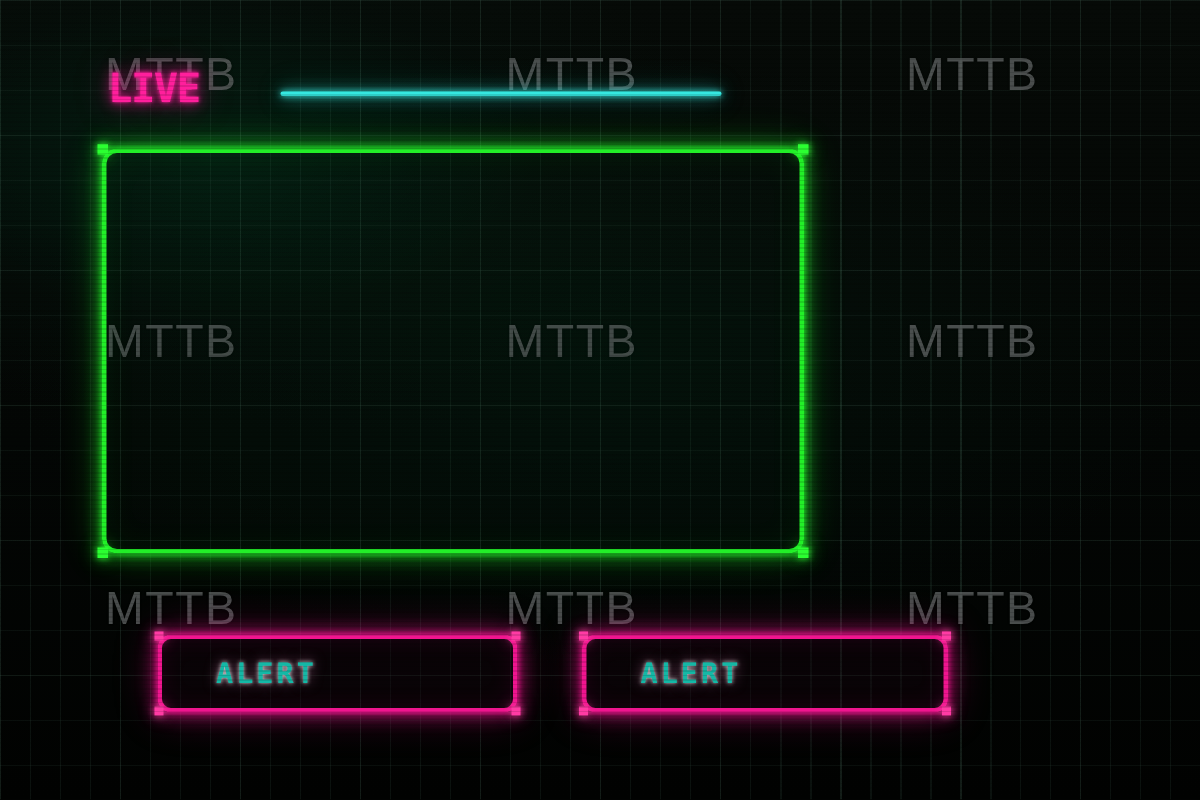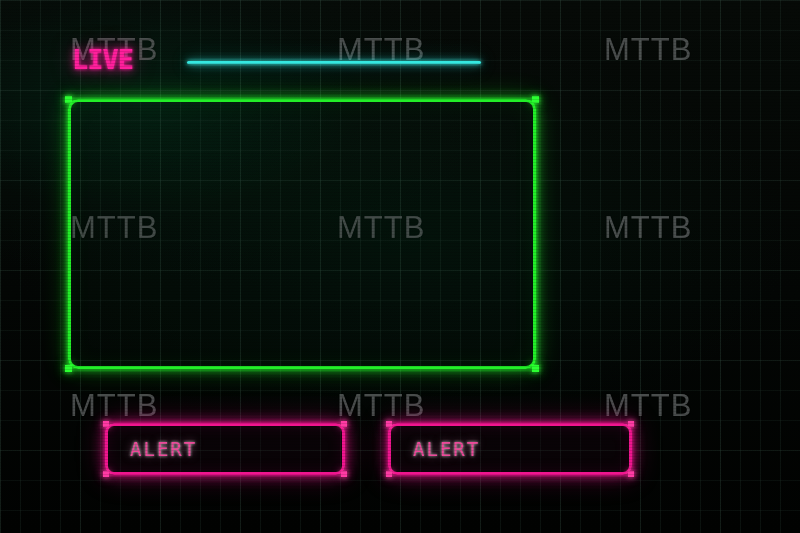--- a/index.html
+++ b/index.html
@@ -108,25 +108,25 @@
     box-shadow:
       0 0 4px #f0158f,
       0 0 13px rgba(240,21,143,0.72),
       0 0 28px rgba(240,21,143,0.34),
       inset 0 0 16px rgba(240,21,143,0.10);
     display:flex;
     align-items:center;
   }
   .alert-label{
     font-family:"DejaVu Sans Mono", monospace;
-    font-weight:normal;
+    font-weight:bold;
     font-size:19px;
     letter-spacing:2px;
-    color:#ec4899;
-    margin-left:22px;
+    color:#14b8a6;
+    margin-left:36px;
     text-shadow:0 0 3px rgba(255,255,255,0.85), 0 0 9px rgba(255,160,215,0.55);
     white-space:nowrap;
   }
   .btn-nub{
     position:absolute;
     width:6px; height:6px;
     background:#ff3ba4;
     box-shadow:0 0 5px #ff3ba4, 0 0 10px rgba(255,59,164,0.8);
   }
 </style>

